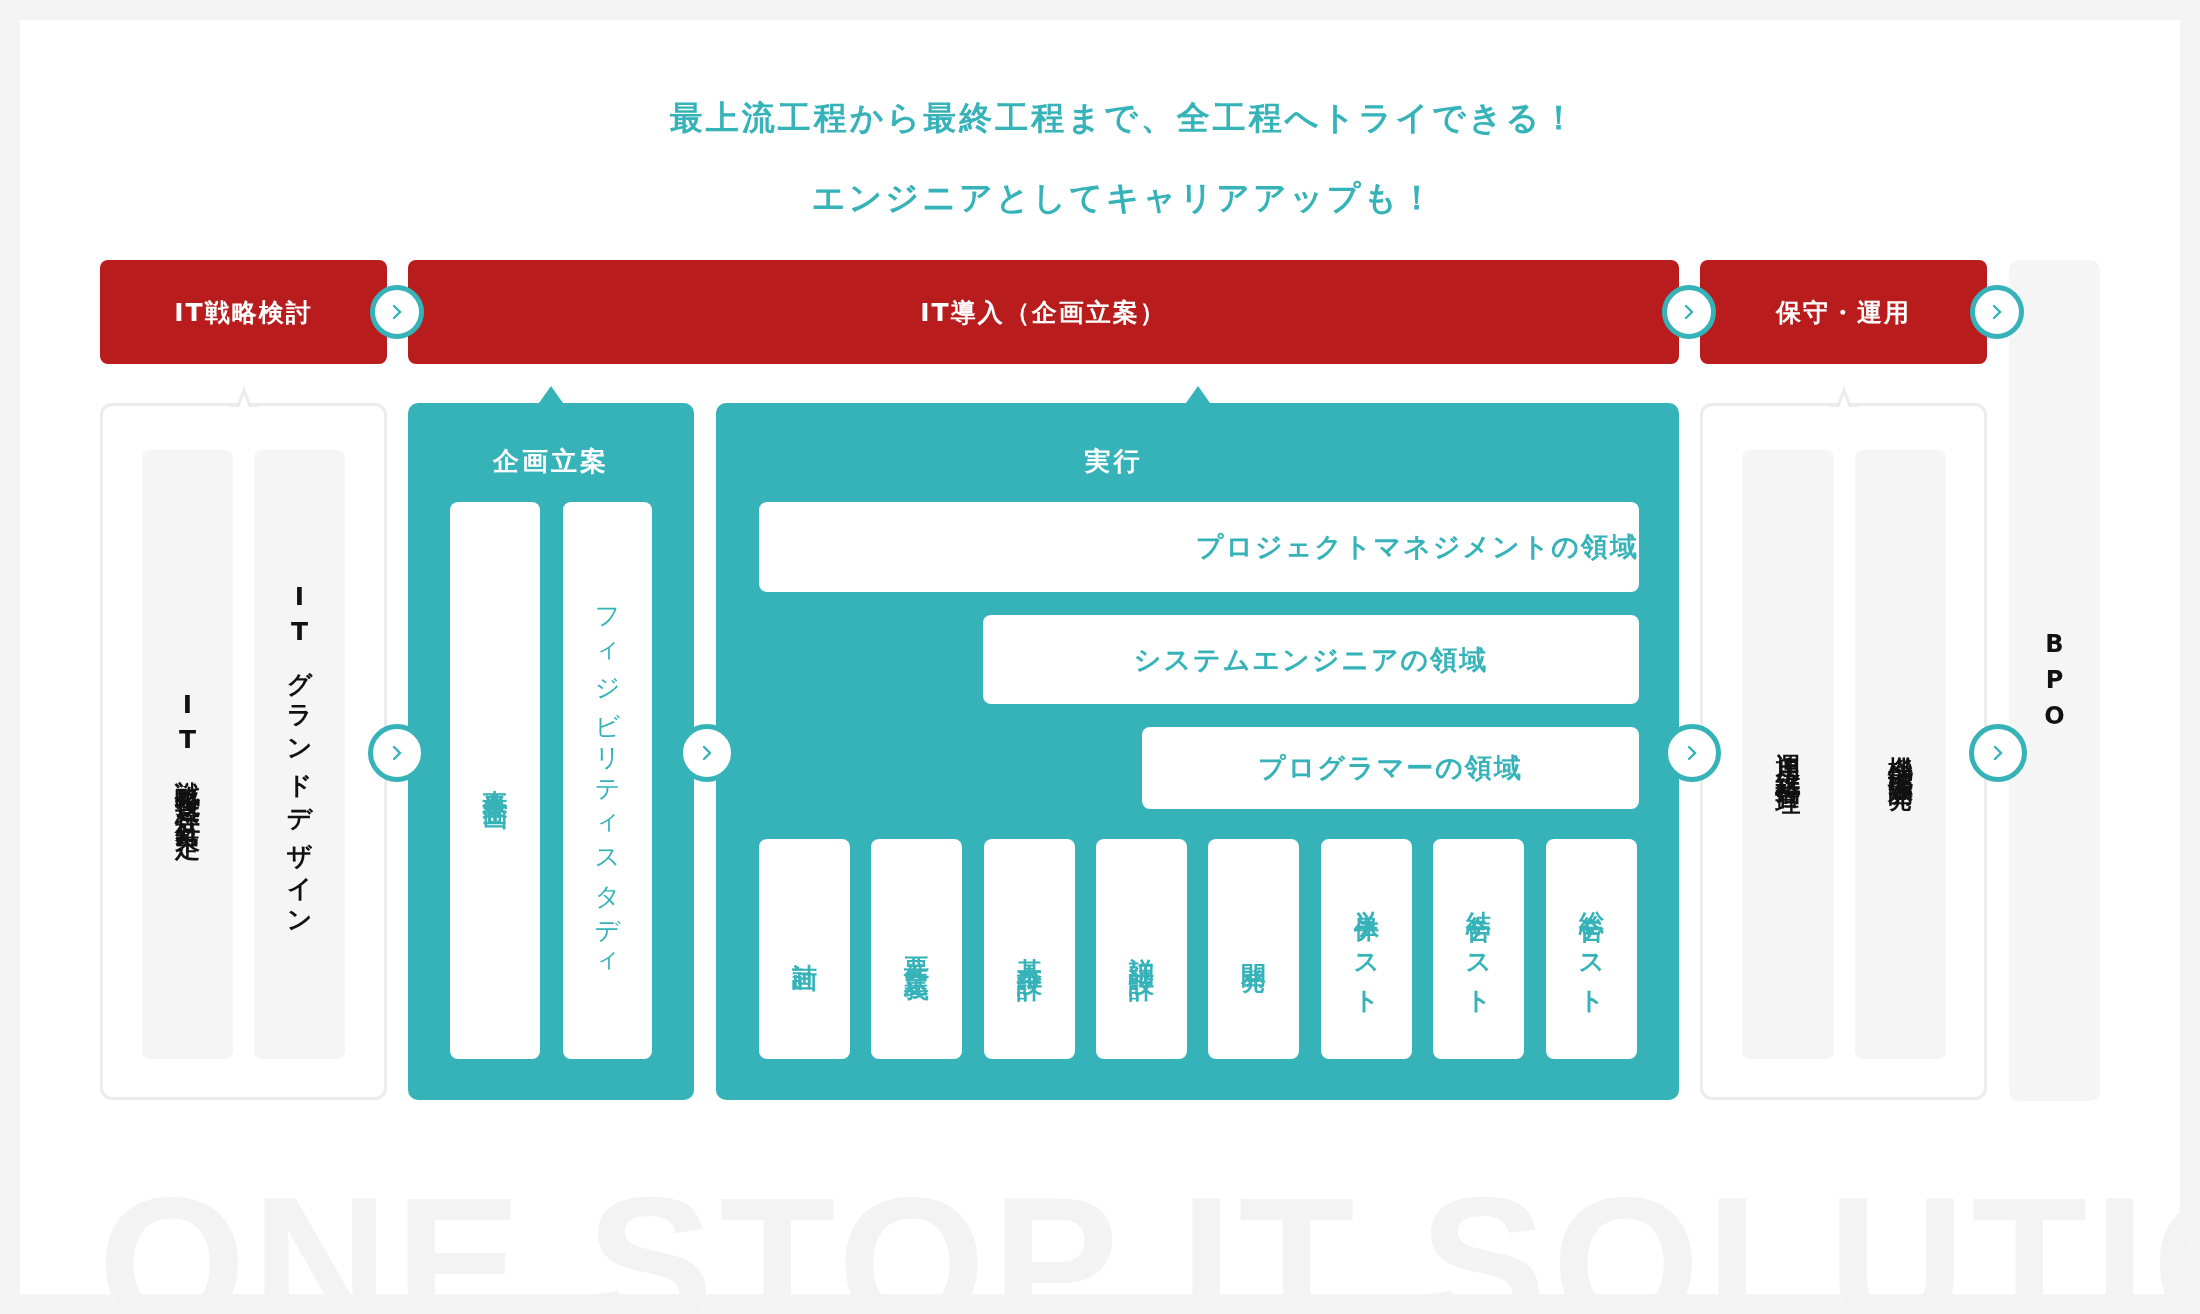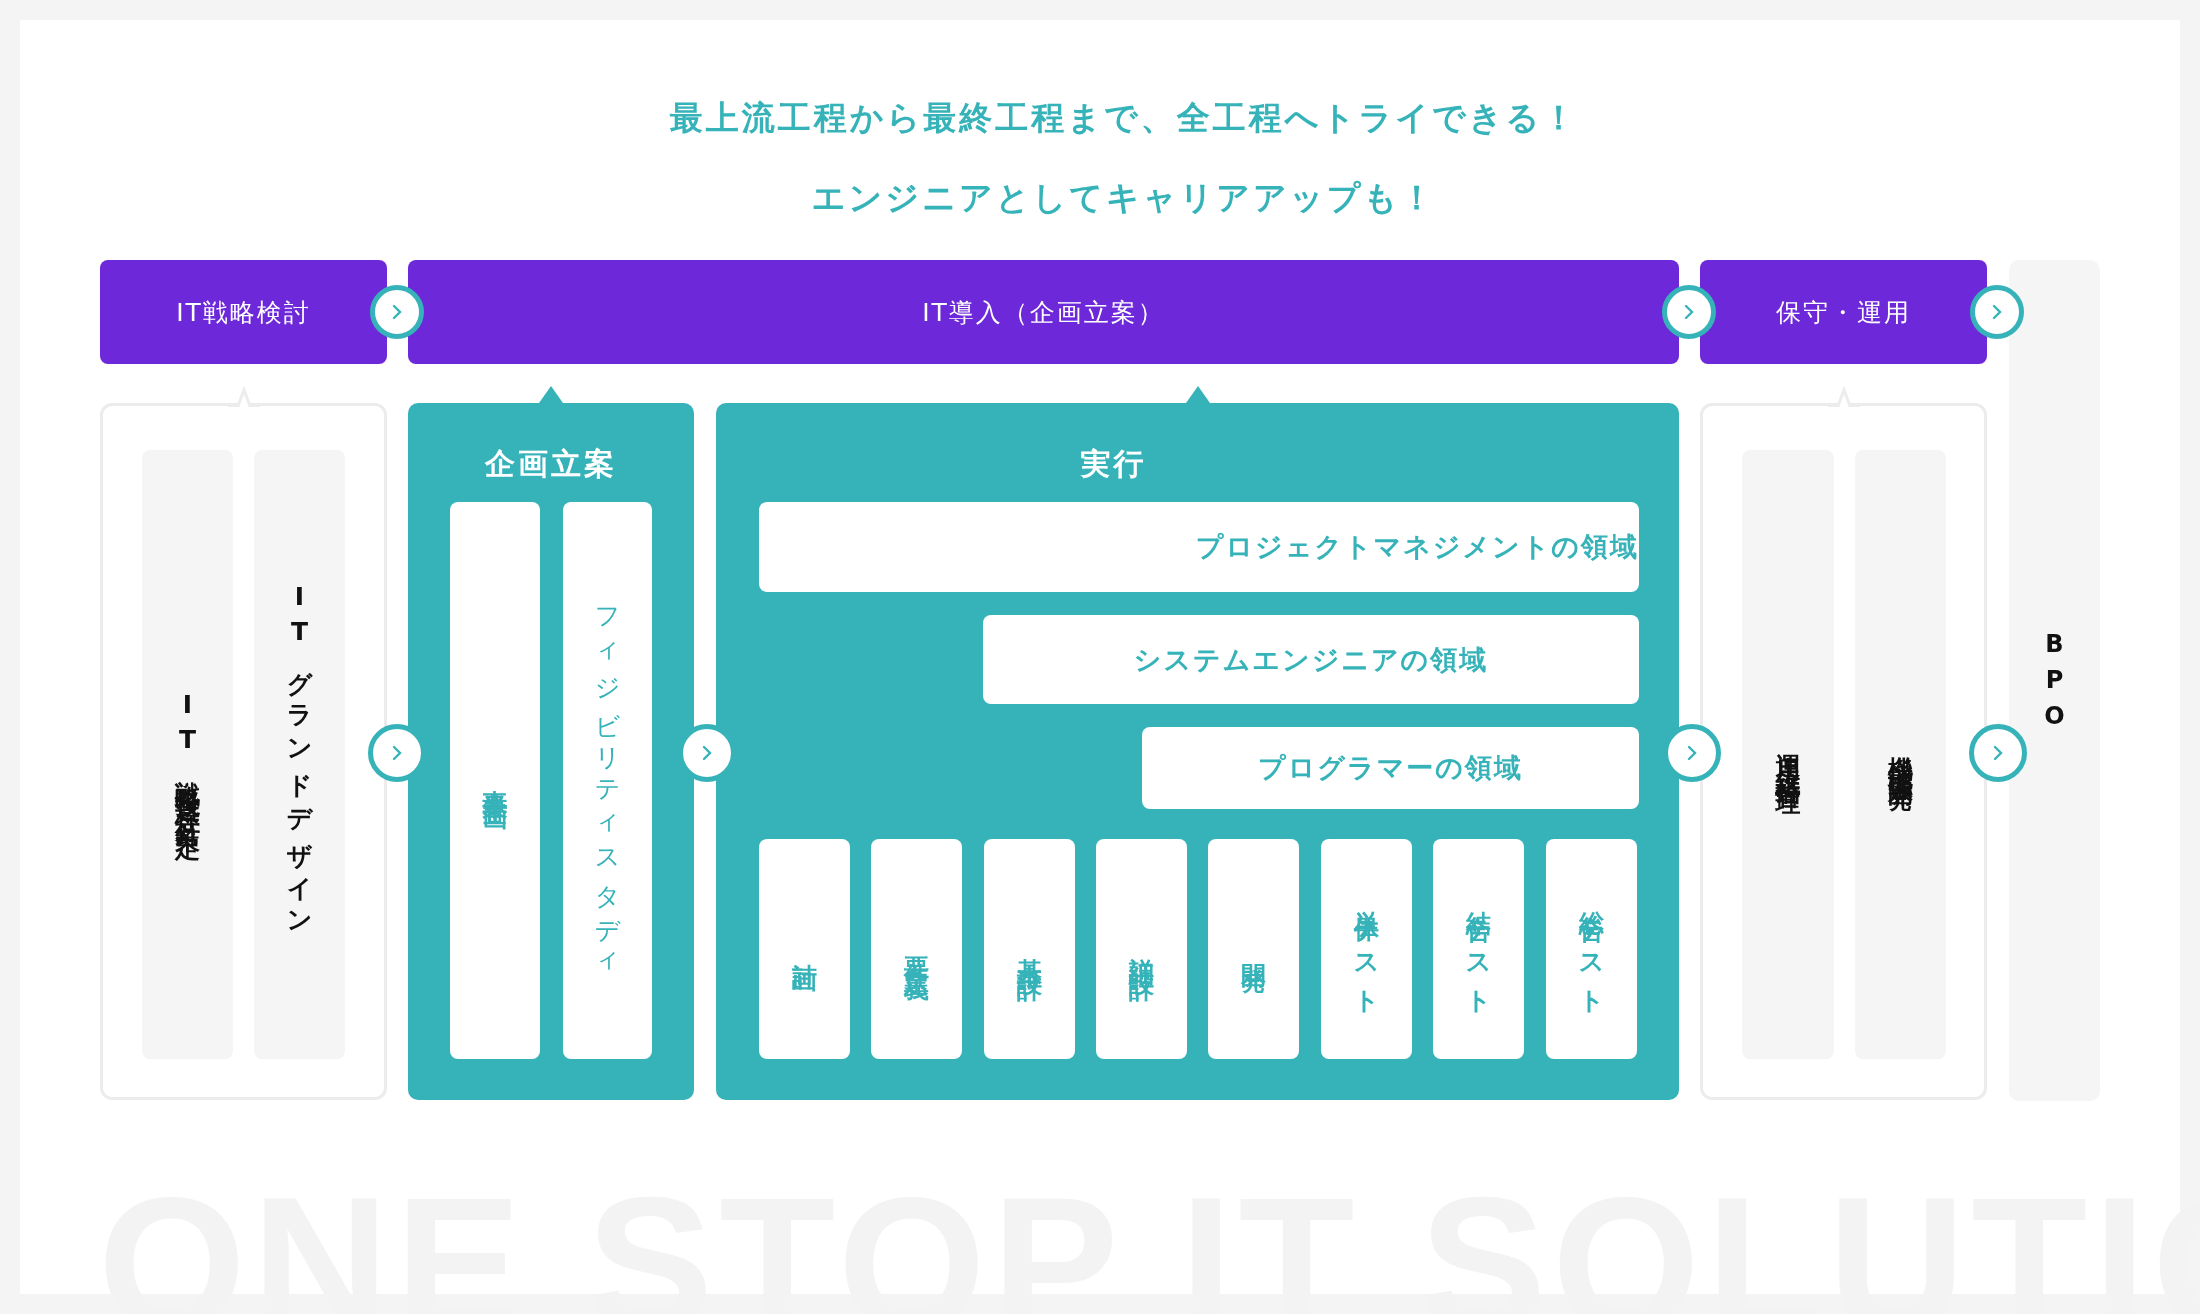--- a/index.html
+++ b/index.html
@@ -1,31 +1,31 @@
 <!DOCTYPE html>
 <html><head>
 <meta charset="utf-8">
 <style>
   * { box-sizing: border-box; margin: 0; padding: 0; }
   html, body { width: 2200px; height: 1314px; overflow: hidden; background: #f4f4f4; }
   body { font-family: "DejaVu Sans", "Liberation Sans", sans-serif; position: relative; }
   .card { position: absolute; left: 20px; top: 20px; width: 2160px; height: 1274px; background: #ffffff; overflow: hidden; }
   .abs { position: absolute; }
   .headline { position: absolute; left: 0; width: 2200px; text-align: center; color: #36b3b9; font-weight: bold; font-size: 33px; letter-spacing: 3px; padding-left: 48px; }
-  .hdr { position: absolute; top: 260px; height: 104px; border-radius: 8px; background: #6d28d9; color: #fff; font-weight: normal; font-size: 25px; letter-spacing: 2px; display: flex; align-items: center; justify-content: center; }
+  .hdr { position: absolute; top: 260px; height: 104px; border-radius: 8px; background: #b91c1c; color: #fff; font-weight: bold; font-size: 25px; letter-spacing: 2px; display: flex; align-items: center; justify-content: center; }
   .panel-outline { position: absolute; border: 3px solid #ececec; border-radius: 12px; background: #fff; }
   .panel-teal { position: absolute; background: #36b3b9; border-radius: 10px; }
   .bar-grey { position: absolute; background: #f5f5f5; border-radius: 8px; display: flex; align-items: center; justify-content: center; }
   .bar-white { position: absolute; background: #ffffff; border-radius: 8px; display: flex; align-items: center; justify-content: center; }
   .vtext { writing-mode: vertical-rl; text-orientation: upright; font-weight: bold; font-size: 25px; letter-spacing: 6px; }
   .vtext.dark { color: #111; }
   .vtext.tealc { color: #36b3b9; }
   .vtext.light { font-weight: normal; }
   .band { position: absolute; background: #fff; border-radius: 8px; color: #36b3b9; font-weight: bold; font-size: 27px; letter-spacing: 2px; display: flex; align-items: center; justify-content: center; }
-  .sec-title { position: absolute; color: #fff; font-weight: bold; font-size: 30px; letter-spacing: 3px; text-align: center; }
+  .sec-title { position: absolute; color: #fff; font-weight: bold; font-size: 26px; letter-spacing: 3px; text-align: center; }
   .arrow { position: absolute; width: 54px; height: 54px; border-radius: 50%; background: #fff; border: 5px solid #36b3b9; display: flex; align-items: center; justify-content: center; }
   .arrow svg { width: 18px; height: 18px; }
   .notch { position: absolute; width: 0; height: 0; }
   .notch-teal { border-left: 12px solid transparent; border-right: 12px solid transparent; border-bottom: 17px solid #36b3b9; }
   .watermark { position: absolute; left: 98px; top: 1168px; font-family: "Liberation Sans", sans-serif; font-weight: bold; color: #f3f3f3; font-size: 190px; letter-spacing: 6px; line-height: 1; transform: scaleX(1.0); white-space: nowrap; }
   .bpo { position: absolute; left: 2009px; top: 260px; width: 91px; height: 841px; background: #f5f5f5; border-radius: 10px; }
 </style>
 </head>
 <body>
 

